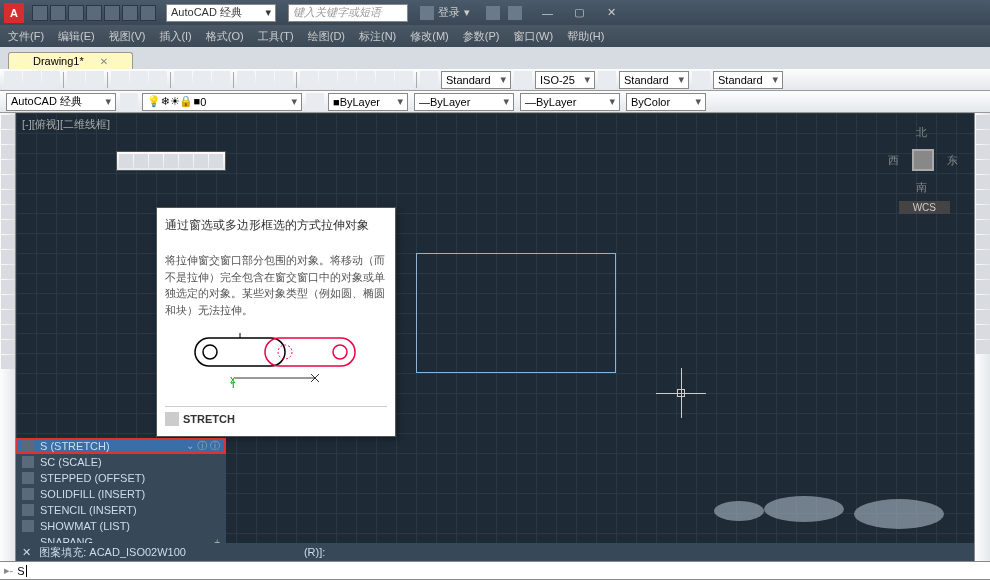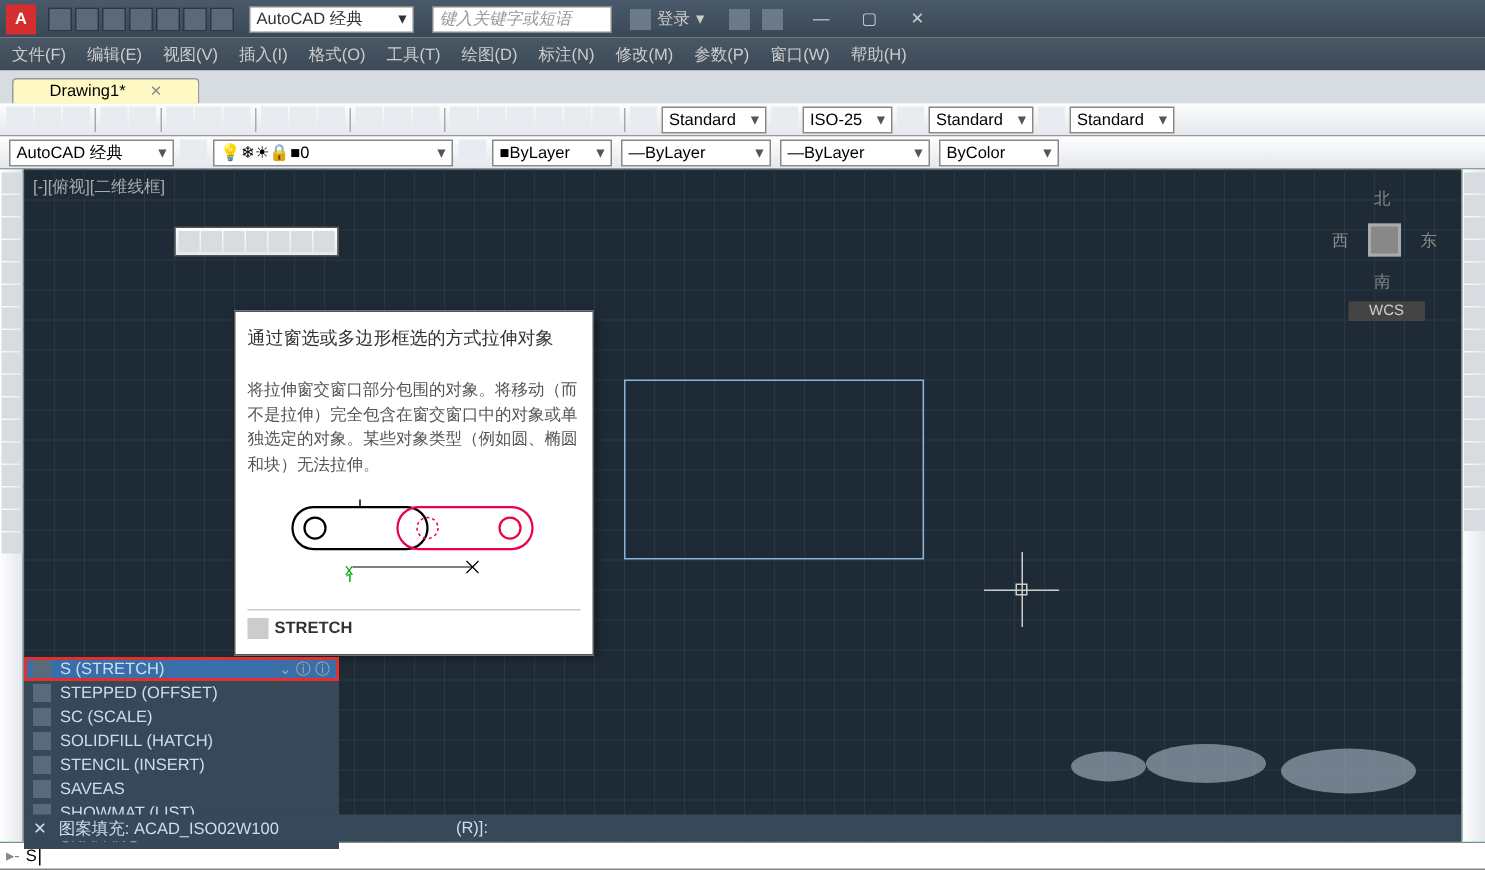--- a/index.html
+++ b/index.html
@@ -263,37 +263,33 @@
     </div>
 
     <div class="autocomplete">
       <div class="ac-item selected">
           <div class="ac-icon"></div>
           <span>S (STRETCH)</span>
           <span class="ac-help">⌄ ⓘ ⓘ</span>
         </div>
       <div class="ac-item">
           <div class="ac-icon"></div>
+          <span>SC (SCALE)</span>
+        </div>
+      <div class="ac-item">
+          <div class="ac-icon"></div>
           <span>STEPPED (OFFSET)</span>
         </div>
       <div class="ac-item">
           <div class="ac-icon"></div>
-          <span>SC (SCALE)</span>
-        </div>
-      <div class="ac-item">
-          <div class="ac-icon"></div>
-          <span>SOLIDFILL (HATCH)</span>
+          <span>SOLIDFILL (INSERT)</span>
         </div>
       <div class="ac-item">
           <div class="ac-icon"></div>
           <span>STENCIL (INSERT)</span>
-        </div>
-      <div class="ac-item">
-          <div class="ac-icon"></div>
-          <span>SAVEAS</span>
         </div>
       <div class="ac-item">
           <div class="ac-icon"></div>
           <span>SHOWMAT (LIST)</span>
         </div>
       <div class="ac-item">
           <span style="width:12px"></span>
           <span>SNAPANG</span>
           <span class="ac-help">+</span>
         </div>

